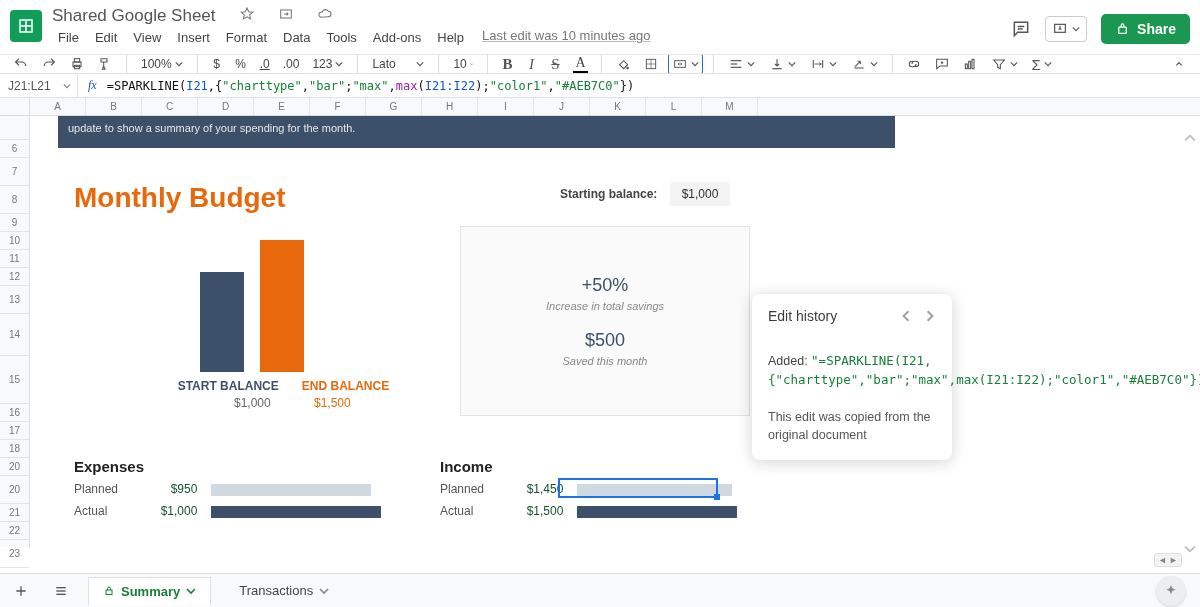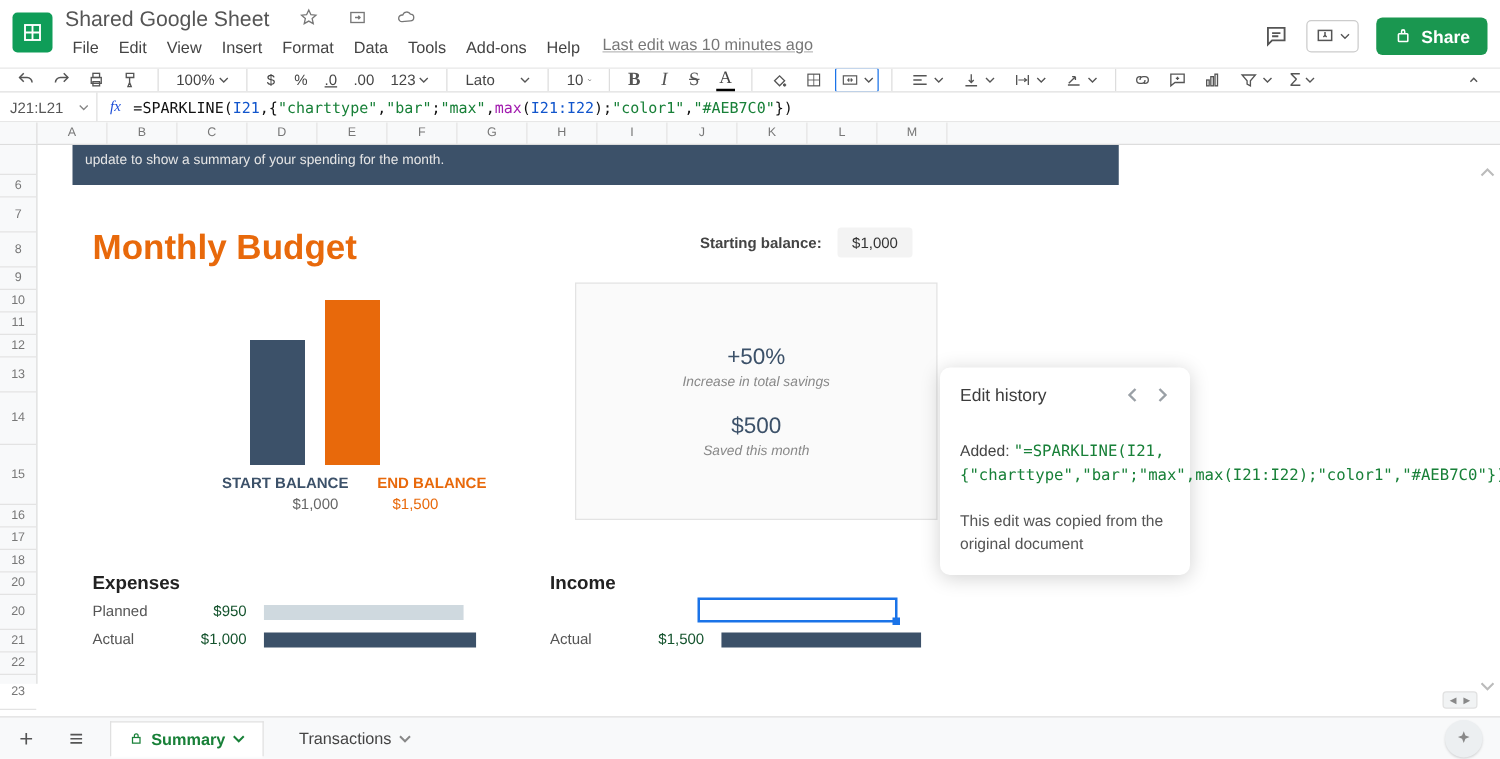--- a/index.html
+++ b/index.html
@@ -463,20 +463,27 @@
           </svg>
       </div>
       <div class="row-line exp-ac">
         <span class="lbl">Actual</span>
         <span class="val">$1,000</span>
         <svg class="spark" width="170" height="14">
             <rect class="fg" x="0" y="1" width="170" height="12"></rect>
           </svg>
       </div>
 
+      <div class="row-line inc-pl">
+        <span class="lbl">Planned</span>
+        <span class="val">$1,450</span>
+        <svg class="spark" width="155" height="14">
+            <rect class="bg" x="0" y="1" width="155" height="12"></rect>
+          </svg>
+      </div>
       <div class="row-line inc-ac">
         <span class="lbl">Actual</span>
         <span class="val">$1,500</span>
         <svg class="spark" width="160" height="14">
             <rect class="fg" x="0" y="1" width="160" height="12"></rect>
           </svg>
       </div>
 
       <div class="sel-outline">
           <div class="sel-handle"></div>

